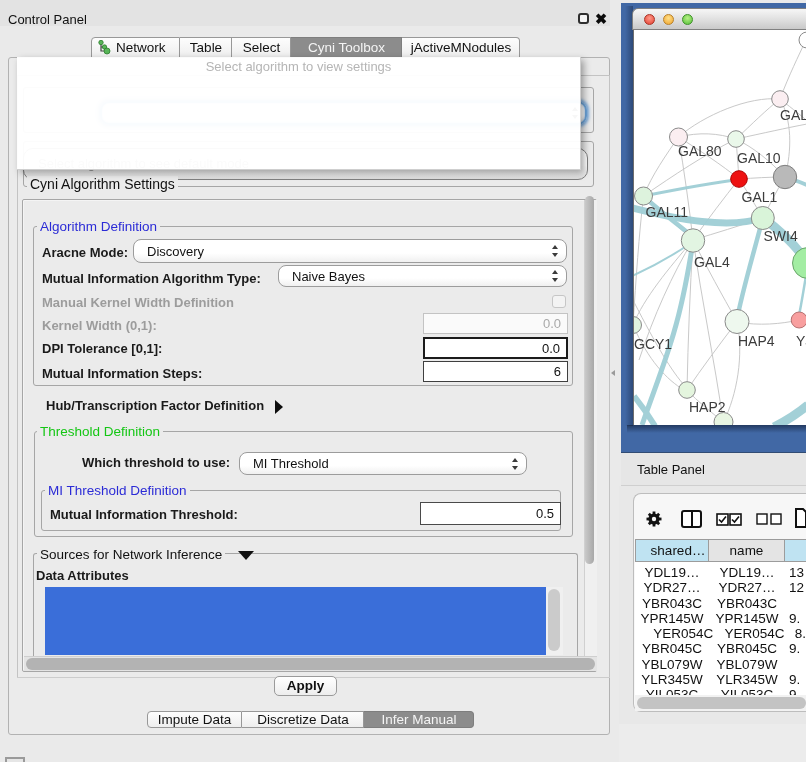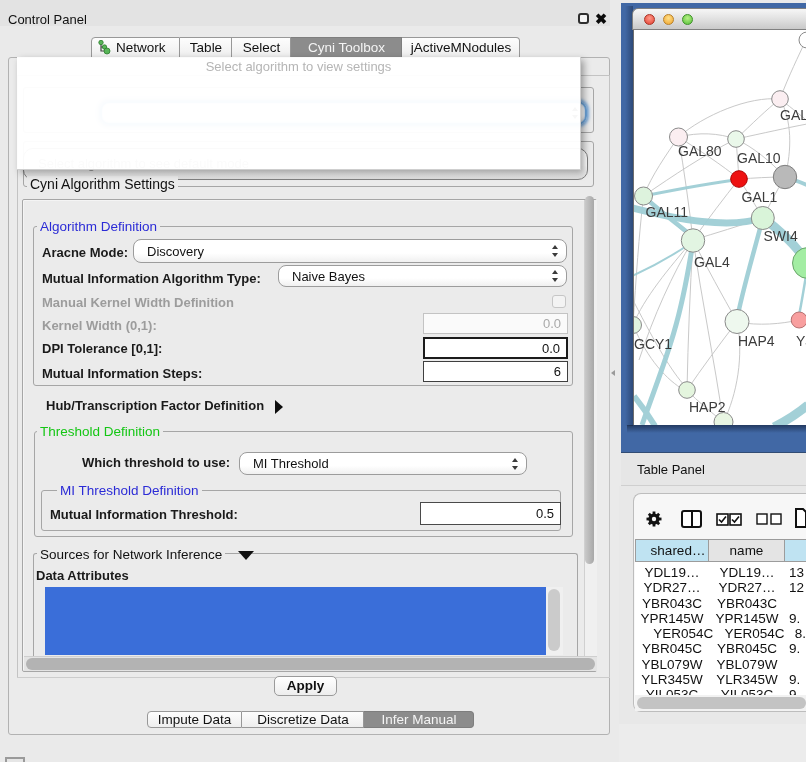--- a/index.html
+++ b/index.html
@@ -101,21 +101,21 @@
 <div class="grp" style="left:34px;top:431px;width:539px;height:106px;"></div>
 <div class="gtitle" style="left:37px;top:424px;color:#14c614;font-size:13.5px;">Threshold Definition</div>
 
 <div class="lbl abs" style="left:82px;top:455px;">Which threshold to use:</div>
 <div class="combo" style="left:239px;top:452px;width:288px;height:23px;">
     <span class="ctext">MI Threshold</span>
     <span class="spin"></span>
   </div>
 
 <div class="grp" style="left:41px;top:490px;width:520px;height:41px;"></div>
-<div class="gtitle" style="left:45px;top:483px;color:#2b2bd6;font-size:13.5px;margin-left:12px;">MI Threshold Definition</div>
+<div class="gtitle" style="left:45px;top:483px;color:#2b2bd6;font-size:13.5px;">MI Threshold Definition</div>
 
 <div class="lbl abs" style="left:50px;top:507px;">Mutual Information Threshold:</div>
 <div class="fld" style="left:420px;top:502px;width:141px;height:23px;border:1.5px solid #4a4a4a;">0.5</div>
 
 <div class="grp" style="left:33px;top:553px;width:545px;height:107px;border-bottom:none;"></div>
 <div class="gtitle" style="left:37px;top:547px;font-size:13.5px;">Sources for Network Inference</div>
 <div class="abs" style="left:238px;top:551px;width:0;height:0;border-left:8px solid transparent;border-right:8px solid transparent;border-top:9px solid #111;z-index:4;"></div>
 
 <div class="lbl abs" style="left:36px;top:568px;">Data Attributes</div>
 

